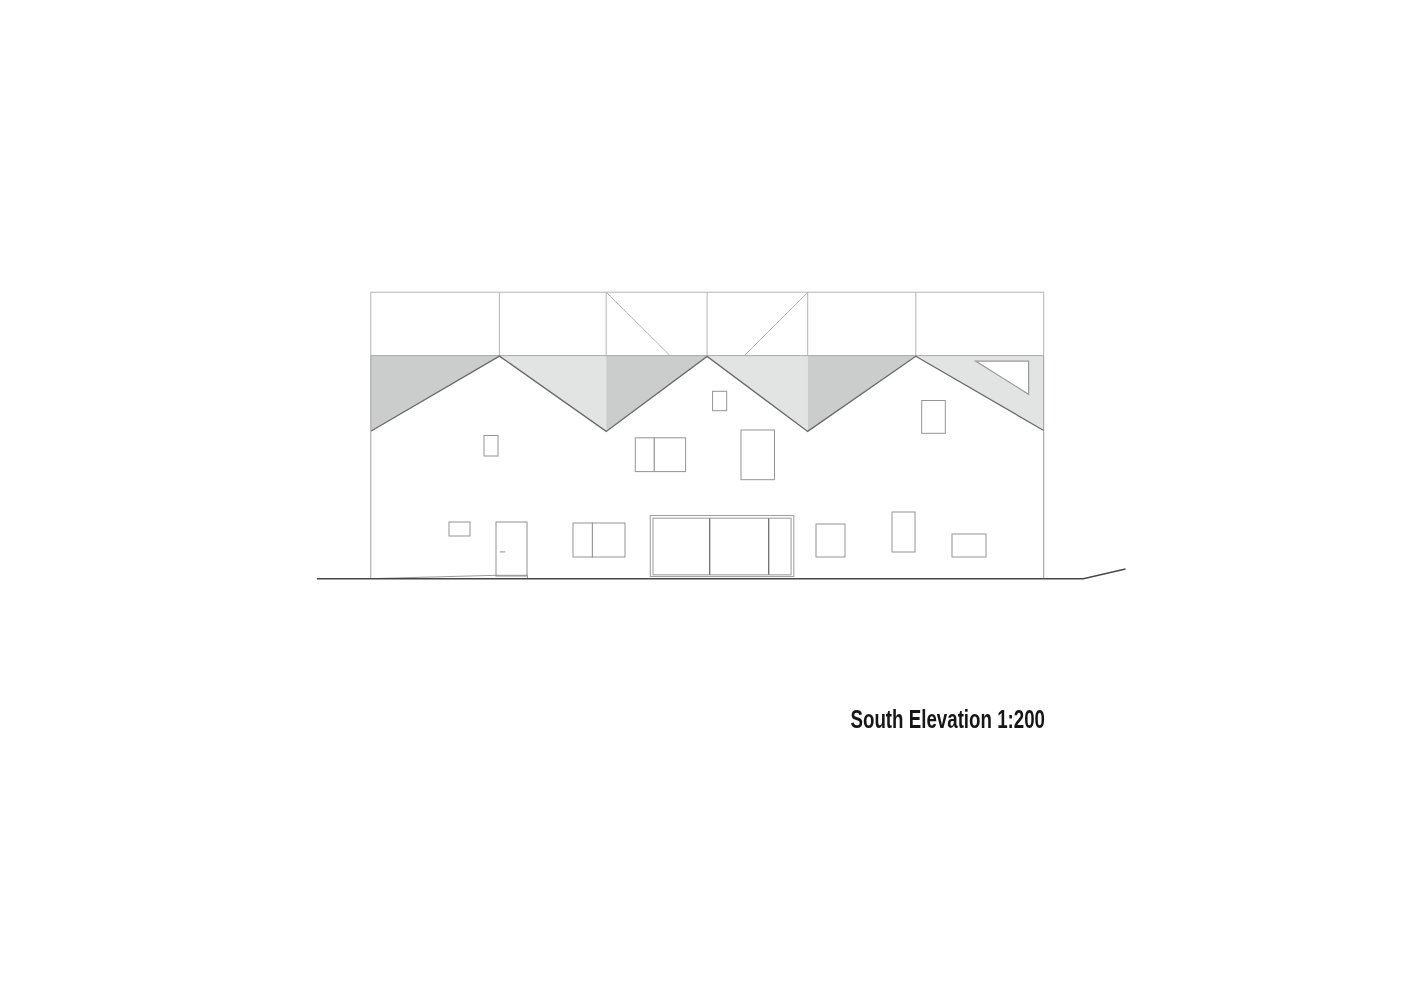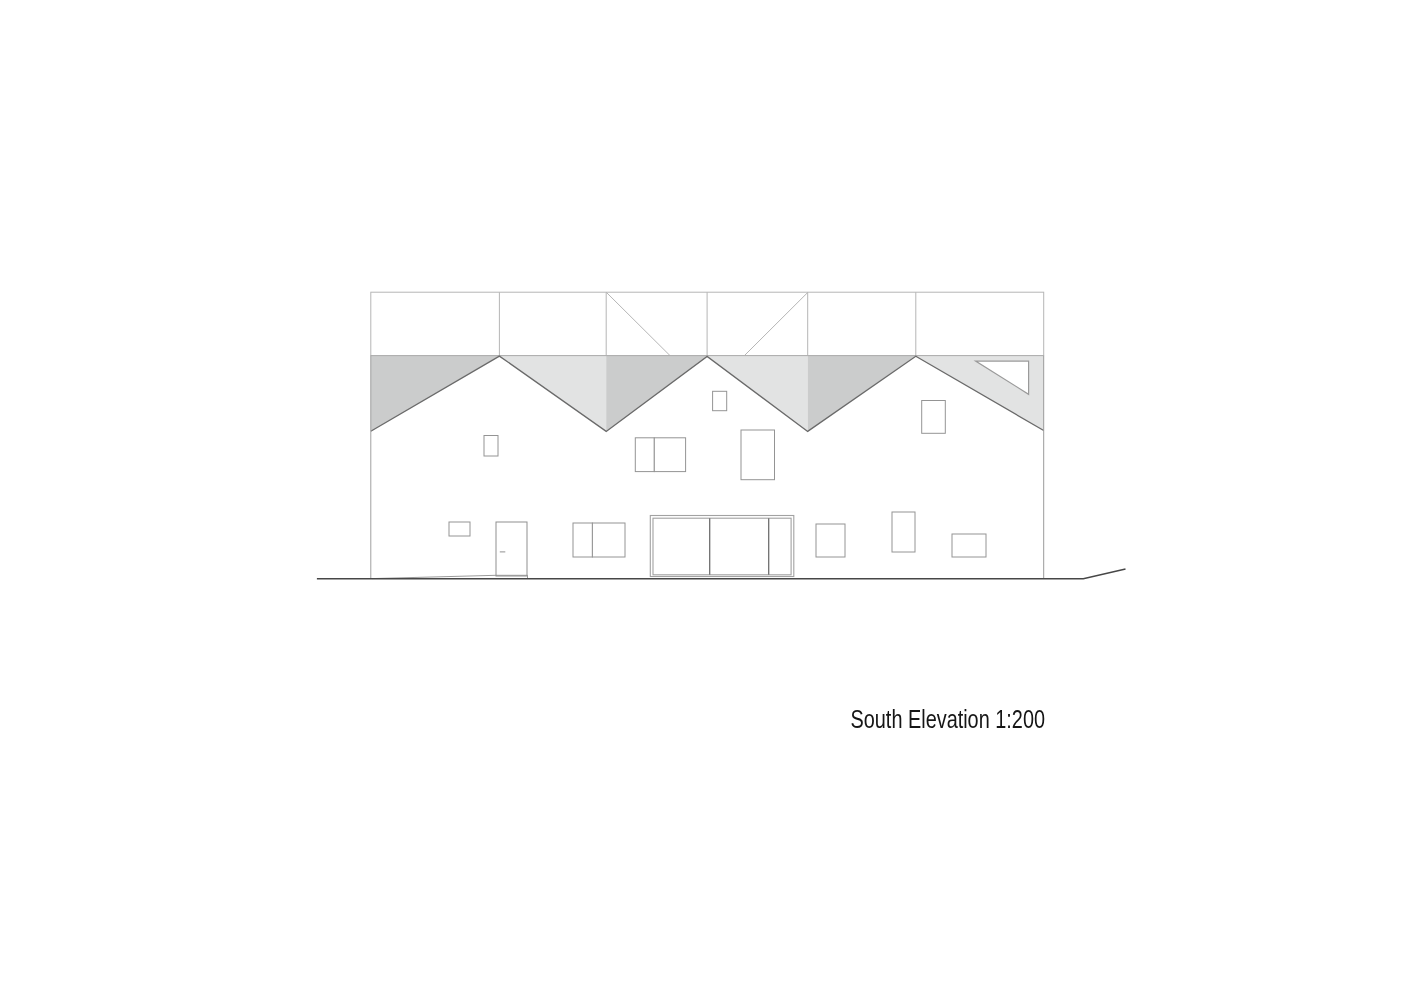--- a/index.html
+++ b/index.html
@@ -1,17 +1,17 @@
 <!DOCTYPE html>
 <html><head>
 <meta charset="utf-8">
 <style>
   html,body{margin:0;padding:0;background:#ffffff;}
   #page{position:relative;width:1414px;height:772px;background:#ffffff;overflow:hidden;
-        font-family:"Liberation Sans", sans-serif;}
+        font-family:"Liberation Sans", sans-serif;font-weight:bold;}
   svg{position:absolute;left:0;top:0;}
 </style>
 </head>
 <body>
 <div id="page">
 <svg width="1414" height="1000" viewBox="0 0 1414 1000" xmlns="http://www.w3.org/2000/svg">
 
   <g fill="none" stroke="#b6b6b6" stroke-width="1">
     <rect x="370.8" y="292.2" width="672.9" height="63.4" fill="#ffffff"></rect>
     <line x1="499.4" y1="292.2" x2="499.4" y2="355.6"></line>

